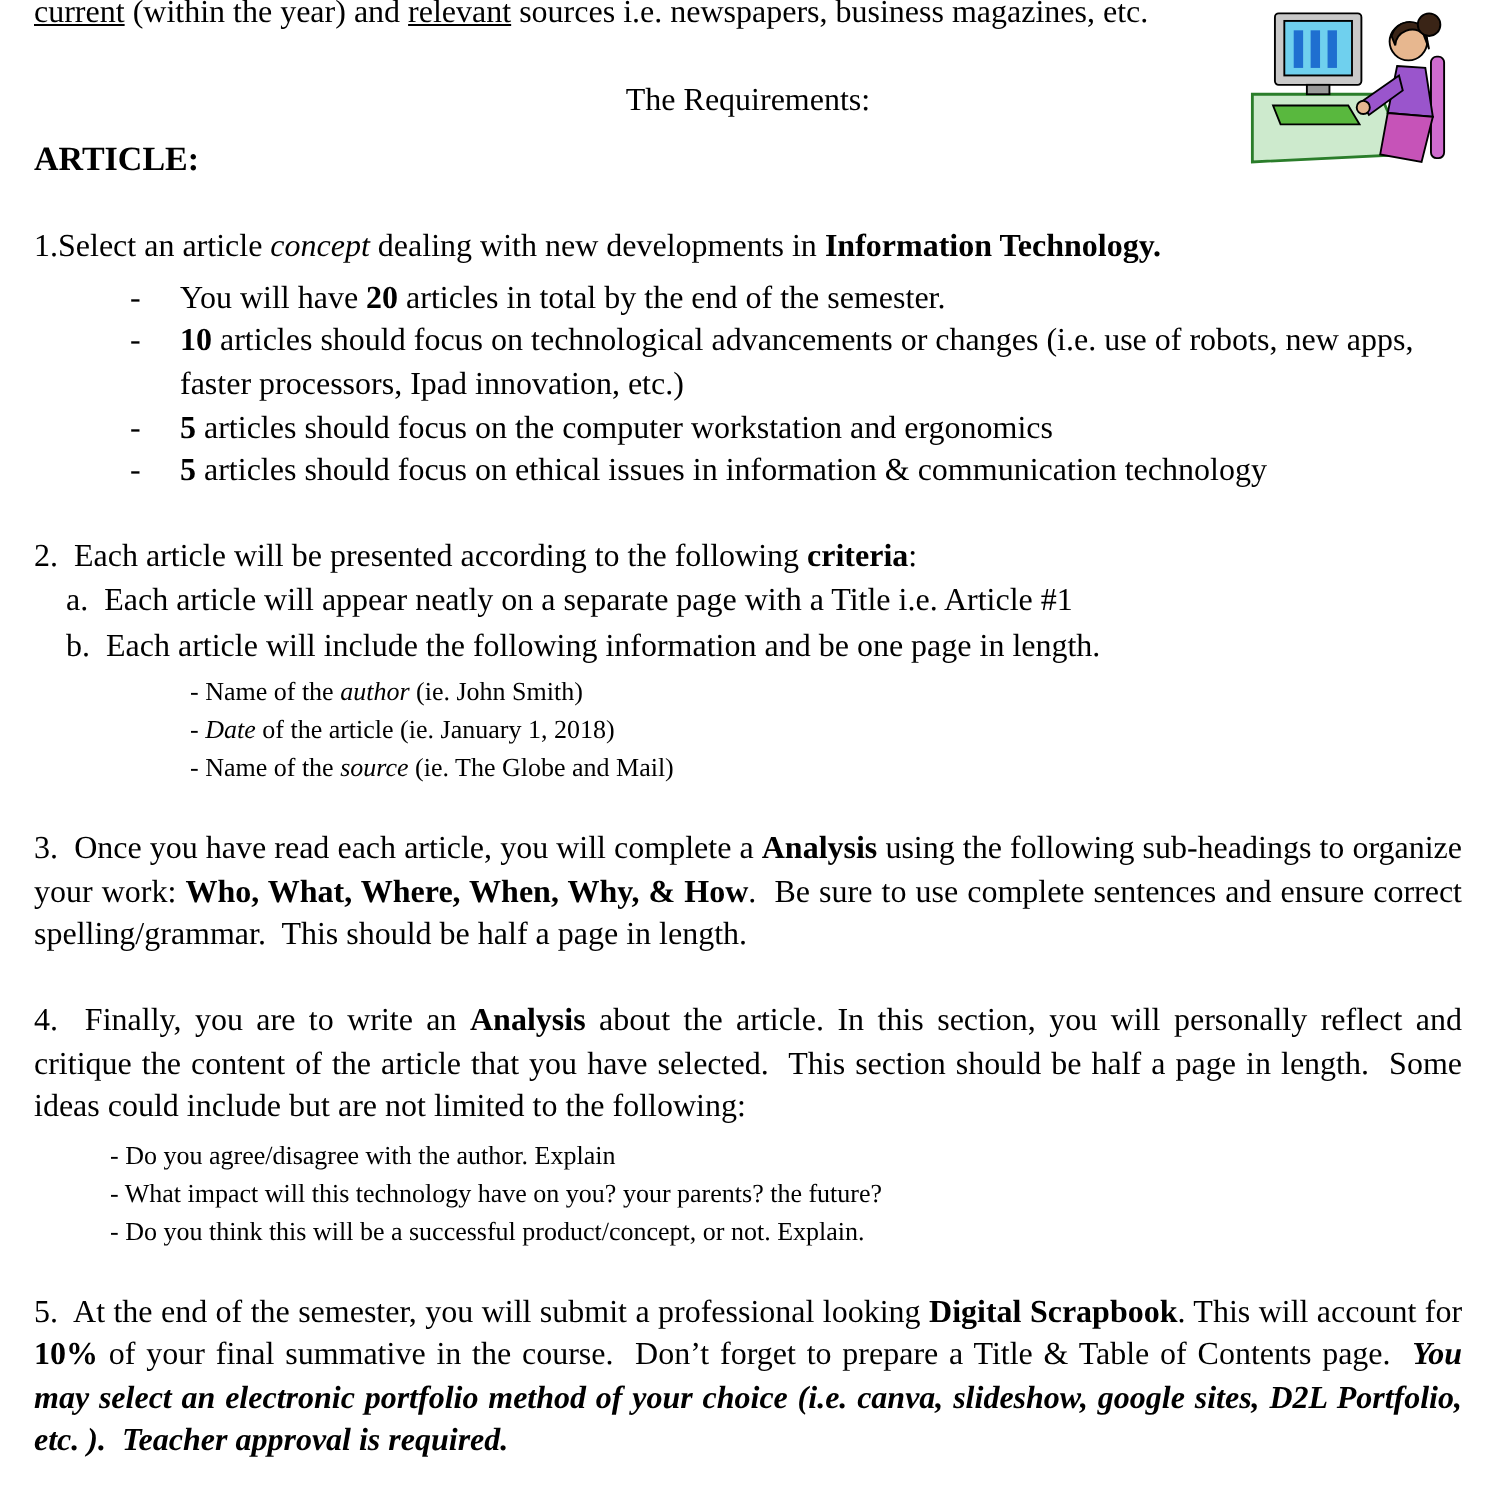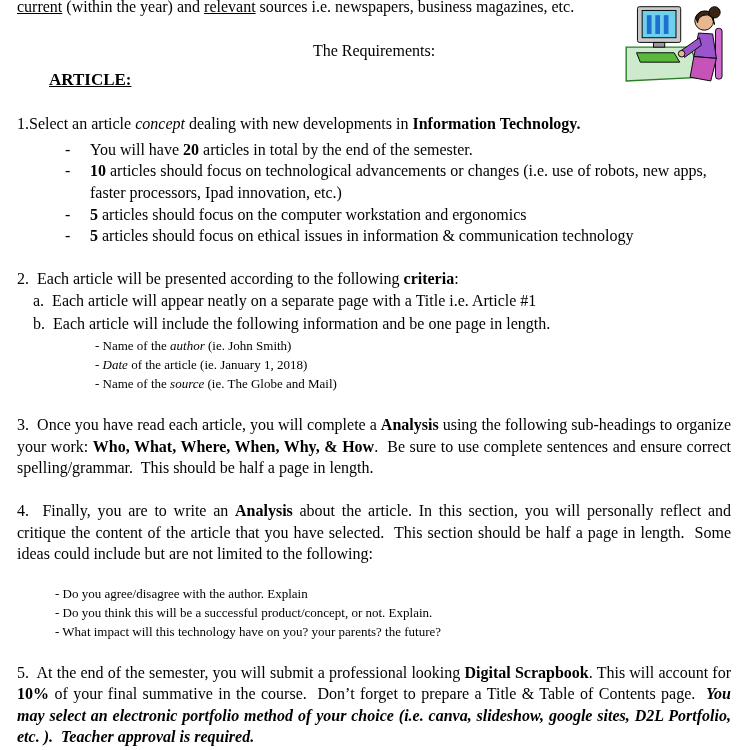--- a/index.html
+++ b/index.html
@@ -16,34 +16,34 @@
     font-size:16px;
     line-height:1.35;
   }
   .b { font-weight:bold; }
   .i { font-style:italic; }
   .u { text-decoration:underline; }
   p, h2 { margin:0; white-space:pre-wrap; }
   .intro { margin-top:-4px; }
   .title { text-align:center; font-weight:normal; margin-top:22px; }
   .section-heading {
-    font-size:17px; font-weight:bold; text-decoration:underline;
-    margin-top:8px; display:block;margin-left:32px;
+    font-size:17px; font-weight:bold; 
+    margin-top:8px; display:block;
   }
   .para { margin-top:21px; }
   .justify { text-align:justify; }
   .bullet-list { margin-top:4px; }
   .bullet { display:flex; margin-left:48px; }
   .bullet .dash { width:25px; flex:0 0 25px; }
   .bullet .btext { flex:1; white-space:pre-wrap; }
   .sub1 { margin-left:16px; margin-top:1px; }
   .sub2 { margin-left:78px; font-size:13px; line-height:1.38; margin-top:1px; }
   .sub2-first { margin-top:3px; }
   .sub4 { margin-left:38px; font-size:13px; line-height:1.38; margin-top:1px; }
-  .sub4-first { margin-top:20px; }
+  .sub4-first { margin-top:4px; }
   .entry-heading { margin-top:7px; }
   .clipart {
     position:absolute; top:6px; right:22px;
     width:104px; height:94px;
   }
   .clipart svg { width:100%; height:100%; display:block; }
 </style>
 </head>
 <body>
 
@@ -108,18 +108,18 @@
 
   <p class="sub2 sub2-first"><span>- Name of the </span><span class="i">author</span><span> (ie. John Smith)</span></p>
   <p class="sub2"><span>- </span><span class="i">Date</span><span> of the article (ie. January 1, 2018)</span></p>
   <p class="sub2"><span>- Name of the </span><span class="i">source</span><span> (ie. The Globe and Mail)</span></p>
 
 
   <p class="para justify"><span>3.  Once you have read each article, you will complete a </span><span class="b">Analysis</span><span> using the following sub-headings to organize your work: </span><span class="b">Who, What, Where, When, Why, &amp; How</span><span>.  Be sure to use complete sentences and ensure correct spelling/grammar.  This should be half a page in length.</span></p>
 
   <p class="para justify"><span>4.  Finally, you are to write an </span><span class="b">Analysis</span><span> about the article. In this section, you will personally reflect and critique the content of the article that you have selected.  This section should be half a page in length.  Some ideas could include but are not limited to the following:</span></p>
   <p class="sub4 sub4-first"><span>- Do you agree/disagree with the author. Explain</span></p>
+  <p class="sub4"><span>- What impact will this technology have on you? your parents? the future?</span></p>
   <p class="sub4"><span>- Do you think this will be a successful product/concept, or not. Explain.</span></p>
-  <p class="sub4"><span>- What impact will this technology have on you? your parents? the future?</span></p>
 
   <p class="para justify"><span>5.  At the end of the semester, you will submit a professional looking </span><span class="b">Digital Scrapbook</span><span>. This will account for </span><span class="b">10%</span><span> of your final summative in the course.  Don’t forget to prepare a Title &amp; Table of Contents page.  </span><span class="b i">You may select an electronic portfolio method of your choice (i.e. canva, slideshow, google sites, D2L Portfolio, etc. ).  Teacher approval is required.</span></p>
 
 </div>
 
 </body></html>

